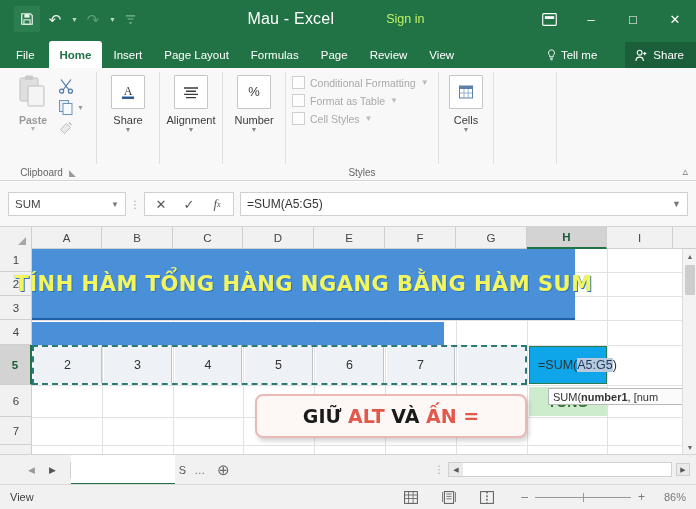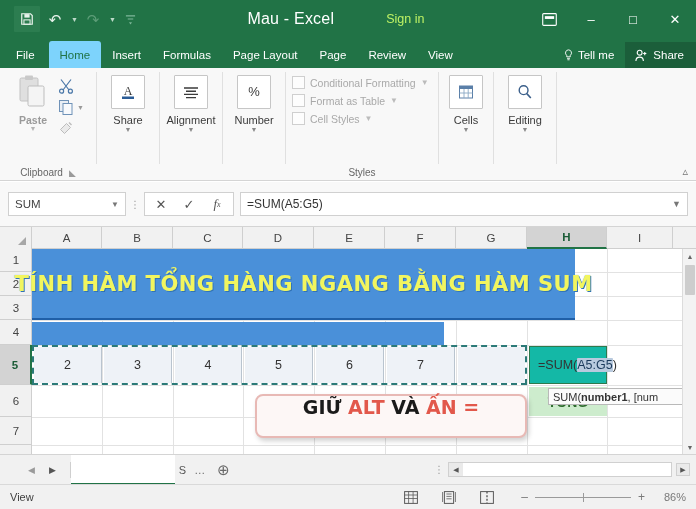--- a/index.html
+++ b/index.html
@@ -44,24 +44,24 @@
   .tabbar{
     position:absolute; left:0; top:38px; width:696px; height:30px;
     background:#217346; display:flex; align-items:flex-end;
   }
   .tab{
     height:26px; padding:0 11px; display:flex; align-items:center;
     color:#ffffff; font-size:11.5px; white-space:nowrap;
   }
   .tab.file{ padding-left:16px; padding-right:14px; }
   .tab.active{
-    background:#7dd3fc; color:#217346; border-radius:3px 3px 0 0;
-    height:27px; font-weight:400;
-  }
-  .tab-right{ margin-left:auto; display:flex; align-items:flex-end; }
+    background:#ffffff; color:#217346; border-radius:3px 3px 0 0;
+    height:27px; font-weight:700;
+  }
+  .tab-right{ margin-left:auto; display:flex; align-items:flex-end;gap:17px; }
   .tab.tellme{ gap:5px; }
   .tab.share{
     background:#1b5e3a; gap:5px; padding:0 12px 0 10px; height:26px;
   }
 
   
   .ribbon{
     position:absolute; left:0; top:68px; width:696px; height:113px;
     background:#f8f8f8; border-bottom:1px solid #d4d4d4;
     display:flex;
@@ -188,21 +188,21 @@
     position:absolute; background:#eef2f7; display:flex;
     align-items:center; justify-content:center;
     font-size:12.5px; color:#333;
     border-right:1px solid #b9c4cf;
   }
   .marching{
     position:absolute; border:2px dashed #2b7a78;
     pointer-events:none;
   }
   .activecell{
-    position:absolute; background:#14b8a6; border:1.5px solid #2d7a4d;
+    position:absolute; background:#0ea5e9; border:1.5px solid #2d7a4d;
     display:flex; align-items:center; padding-left:8px;
     font-size:12.5px; color:#333; white-space:nowrap;
   }
   .ref-hl{ background:#b9cade; color:#1b3a5c; border-radius:1px; }
   .greencell{
     position:absolute; background:#cdeccd; display:flex;
     align-items:center; justify-content:center;
     font-size:14px; font-weight:bold; color:#2f6b2f;
   }
   .tooltip{
@@ -215,21 +215,21 @@
   .vscroll{
     position:absolute; right:0; top:22px; width:14px; bottom:0; background:#f3f3f3;
     border-left:1px solid #dcdcdc;
   }
   .vs-btn{ width:14px; height:14px; display:flex; align-items:center; justify-content:center; font-size:7px; color:#666; }
   .vs-thumb{ position:absolute; left:2px; top:16px; width:10px; height:30px; background:#cdcdcd; border-radius:1px; }
 
   
   .callout{
     position:absolute; background:#fdf7f6; border:2px solid #e8b9b5;
-    border-radius:8px; display:flex; justify-content:center;
+    border-radius:8px; display:flex; align-items:center; justify-content:center;
     box-shadow:2px 3px 5px rgba(0,0,0,.18);
     z-index:40;
   }
   .callout-txt{
     font-family:"DejaVu Sans", sans-serif;
     font-weight:bold; font-size:19px; color:#1a1a1a; white-space:nowrap;
   }
   .callout-txt .red{ color:#e2584b; }
 
   
@@ -317,22 +317,22 @@
       <div class="win-btn">–</div>
       <div class="win-btn">□</div>
       <div class="win-btn">✕</div>
     </div>
   </div>
 
   <div class="tabbar">
     <div class="tab file">File</div>
     <div class="tab active">Home</div>
     <div class="tab">Insert</div>
+    <div class="tab">Page Layout</div>
     <div class="tab">Formulas</div>
-    <div class="tab">Page Layout</div>
     <div class="tab">Page</div>
     <div class="tab">Review</div>
     <div class="tab">View</div>
     <div class="tab-right">
       <div class="tab tellme">
         <svg width="9" height="12" viewBox="0 0 10 13" aria-hidden="true">
           <path d="M5 .8a3.4 3.4 0 0 0-2 6.1v1.6h4V6.9A3.4 3.4 0 0 0 5 .8z" fill="none" stroke="#ffffff" stroke-width="1"></path>
           <path d="M3.4 10.2h3.2M3.8 11.8h2.4" stroke="#ffffff" stroke-width="1"></path>
         </svg>
         <span>Tell me</span>
@@ -482,32 +482,20 @@
           </div>
           <div class="lbl">Cells</div>
           <div class="cr">▼</div>
         </div>
       </div>
       <div class="grp-label"></div>
     </div>
     <div class="grp-sep"></div>
 
     <div class="grp grp-editing">
-      <div class="grp-body">
-        <div class="bigbtn">
-          <div class="box">
-            <svg width="20" height="20" viewBox="0 0 20 20" aria-hidden="true">
-              <circle cx="8.6" cy="8.2" r="4.4" fill="none" stroke="#3b5f8a" stroke-width="1.4"></circle>
-              <path d="M11.8 11.6l4 4.4" stroke="#3b5f8a" stroke-width="1.6"></path>
-            </svg>
-          </div>
-          <div class="lbl">Editing</div>
-          <div class="cr">▼</div>
-        </div>
-      </div>
       <div class="grp-label"></div>
     </div>
     <div class="grp-sep"></div>
 
     <div class="ribbon-tail">
       <span class="collapse">▵</span>
     </div>
   </div>
 
   <div class="fbar">

